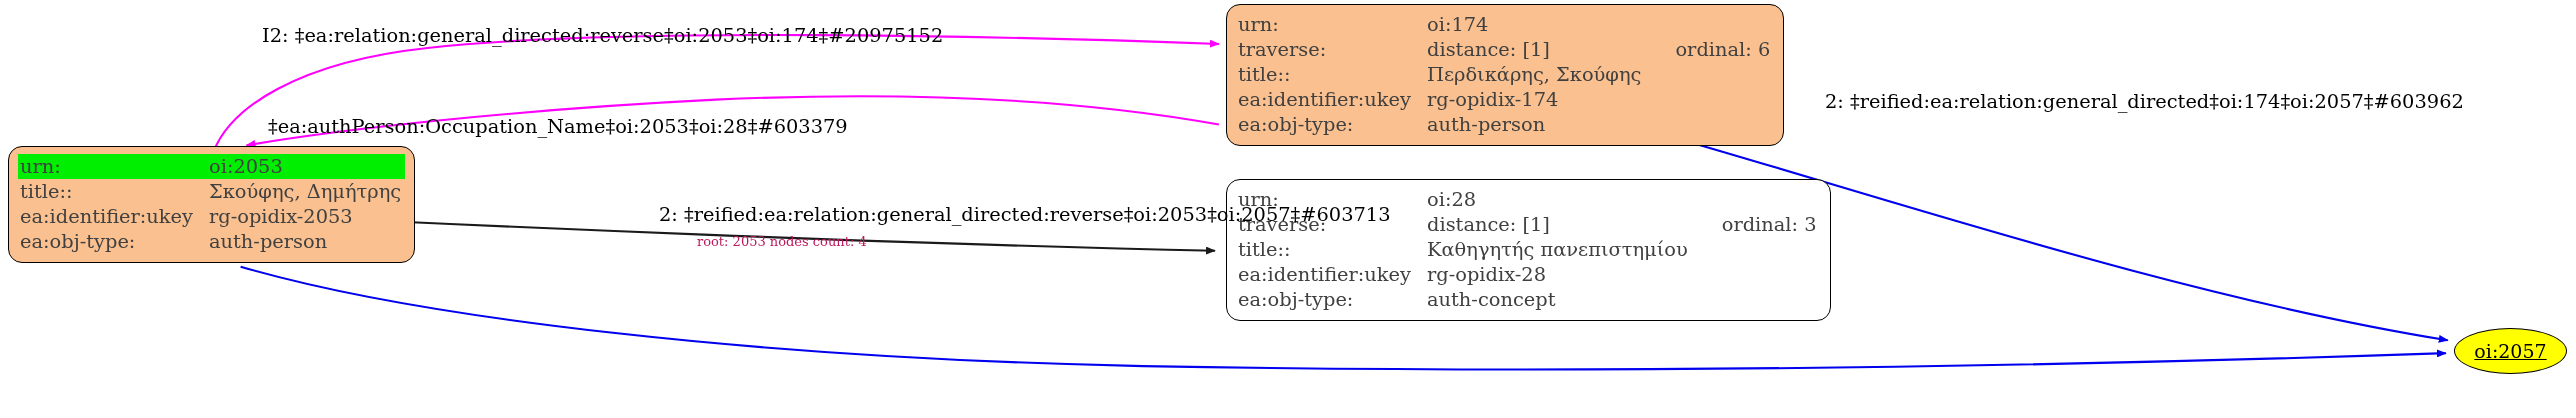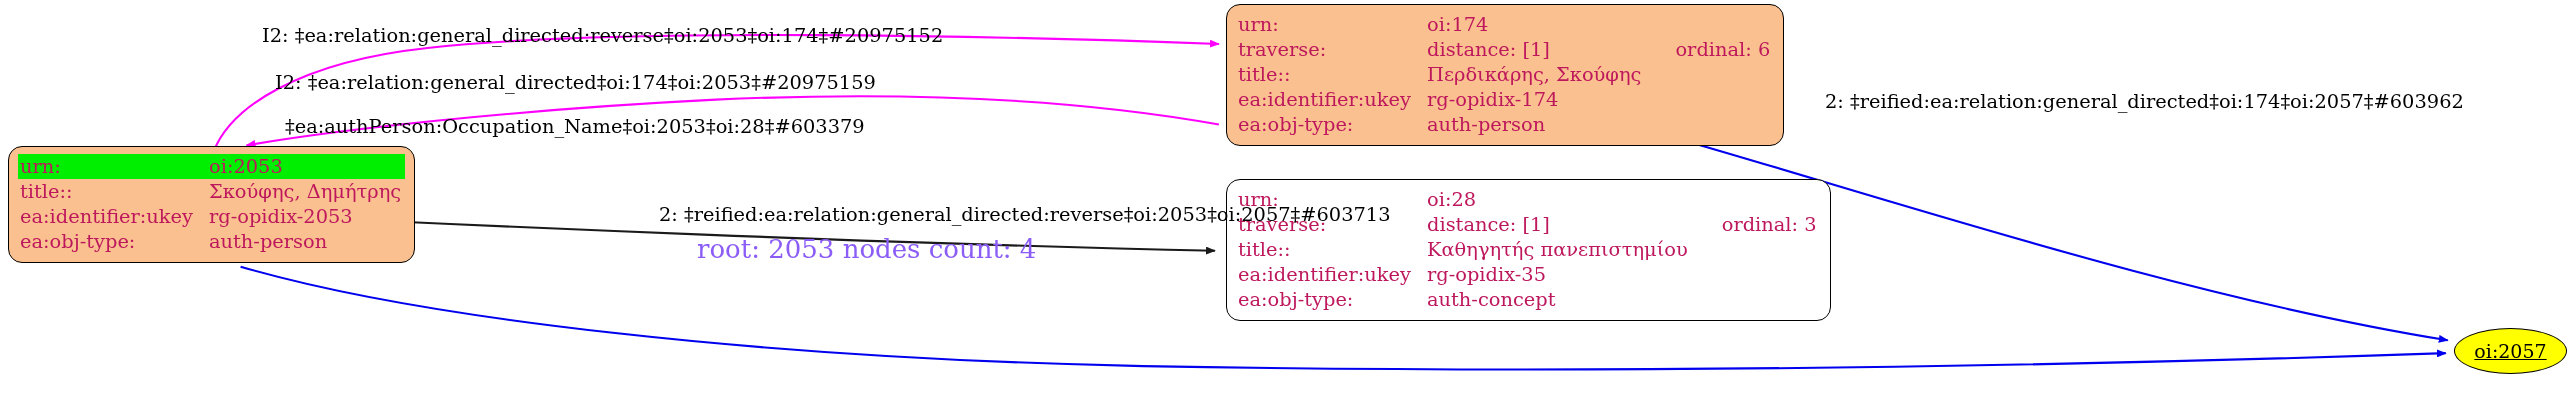--- a/index.html
+++ b/index.html
@@ -38,21 +38,21 @@
   .node.plain {
     background: #ffffff;
   }
   .node table {
     border-collapse: collapse;
     border-spacing: 0;
   }
   .node td {
     font-size: 19.4px;
     line-height: 25px;
-    color: #be185d;
+    color: #404040;
     padding: 0 4px 0 2px;
     white-space: nowrap;
     vertical-align: baseline;
   }
   .node td.key { padding-right: 14px; }
   .node tr.hl td {
     background: #00ee00;
   }
   .node tr.hl td.key { padding-right: 14px; }
   .spacer-cell { width: 22px; }
@@ -75,22 +75,22 @@
   
   .edge-label {
     position: absolute;
     font-size: 19.4px;
     line-height: 22px;
     color: #000000;
     white-space: nowrap;
   }
   .caption {
     position: absolute;
-    font-size: 26px;
-    color: #8b5cf6;
+    font-size: 13px;
+    color: #be185d;
     white-space: nowrap;
   }
 </style>
 </head>
 <body>
 
 <div id="canvas">
 
   <svg class="edges" viewBox="0 0 2591 421">
     <defs>
@@ -192,43 +192,42 @@
         <td class="val2">ordinal: 3</td>
       </tr>
       <tr>
         <td class="key">title::</td>
         <td class="val">Καθηγητής πανεπιστημίου</td>
         <td class="spacer-cell"></td>
         <td class="val2"></td>
       </tr>
       <tr>
         <td class="key">ea:identifier:ukey</td>
-        <td class="val">rg-opidix-35</td>
+        <td class="val">rg-opidix-28</td>
         <td class="spacer-cell"></td>
         <td class="val2"></td>
       </tr>
       <tr>
         <td class="key">ea:obj-type:</td>
         <td class="val">auth-concept</td>
         <td class="spacer-cell"></td>
         <td class="val2"></td>
       </tr>
     </tbody>
       </table>
   </div>
 
   <div class="ellipse-node" style="left:2454px; top:328px; width:113px; height:46px;">
     <span>oi:2057</span>
   </div>
 
   <div class="edge-label" style="left:262px; top:25px;">I2: ‡ea:relation:general_directed:reverse‡oi:2053‡oi:174‡#20975152</div>
 
-  <div class="edge-label" style="left:275px; top:72px;">I2: ‡ea:relation:general_directed‡oi:174‡oi:2053‡#20975159</div>
-
-  <div class="edge-label" style="left:285px; top:116px;">‡ea:authPerson:Occupation_Name‡oi:2053‡oi:28‡#603379</div>
+
+  <div class="edge-label" style="left:268px; top:116px;">‡ea:authPerson:Occupation_Name‡oi:2053‡oi:28‡#603379</div>
 
   <div class="edge-label" style="left:1796px; top:91px;padding-left:29px;">2: ‡reified:ea:relation:general_directed‡oi:174‡oi:2057‡#603962</div>
 
   <div class="edge-label" style="left:659px; top:204px;">2: ‡reified:ea:relation:general_directed:reverse‡oi:2053‡oi:2057‡#603713</div>
 
   <div class="caption" style="left:697px; top:234px;">root: 2053 nodes count: 4</div>
 
 </div>
 
 

